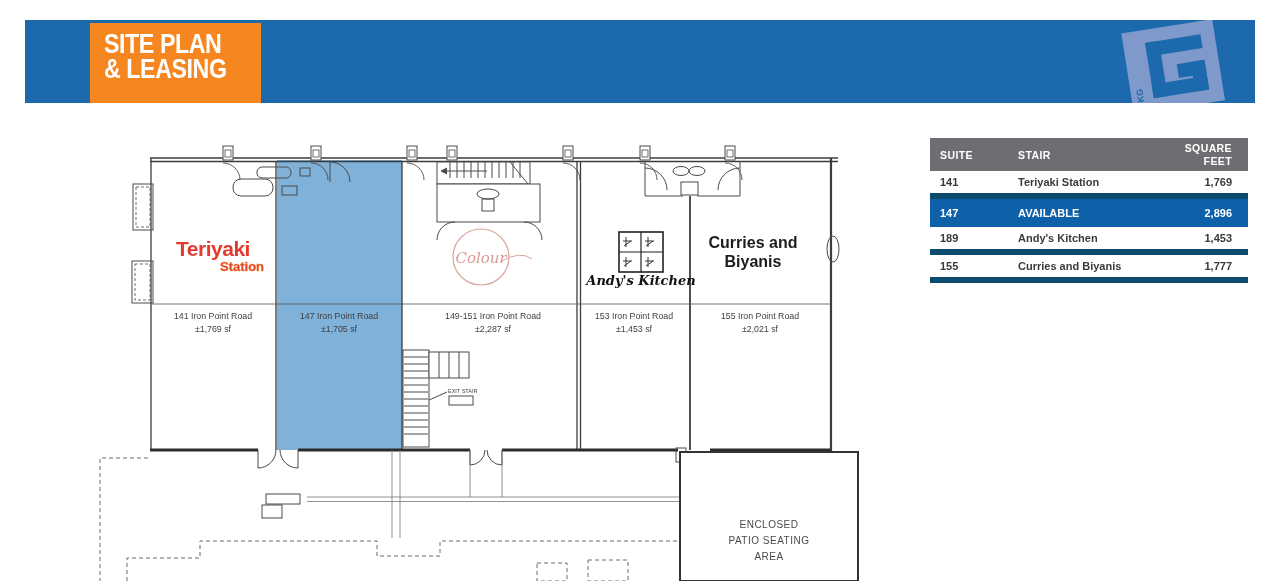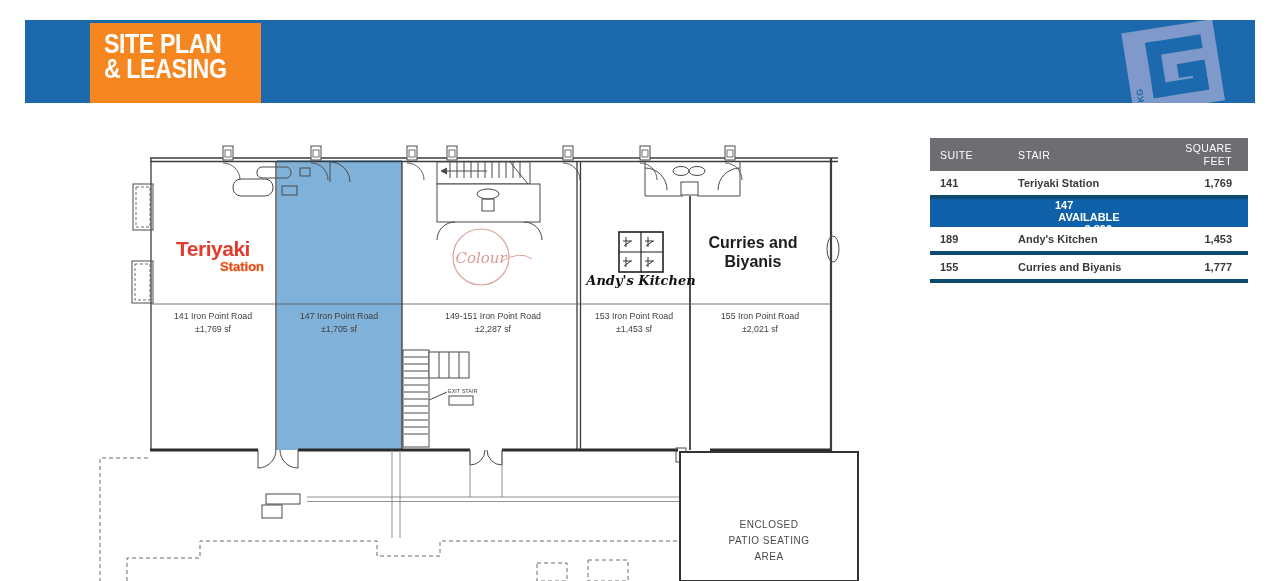--- a/index.html
+++ b/index.html
@@ -27,27 +27,27 @@
   .addr{font-size:8.8px;fill:#3f3f3f;}
   .plan-small{font-size:5.5px;fill:#444;}
   .patio-txt{font-size:10px;fill:#4a4a4a;letter-spacing:.5px;}
   
   .ltable{
     position:absolute;left:930px;top:138px;width:318px;
     font-family:"Liberation Sans",sans-serif;
   }
   .thead{
     display:flex;align-items:center;background:#6D6E71;color:#ffffff;
-    height:33px;font-size:10.5px;font-weight:normal;letter-spacing:.4px;
+    height:33px;font-size:10.5px;font-weight:bold;letter-spacing:.4px;
   }
   .trow{
     display:flex;align-items:center;height:28px;box-sizing:border-box;
-    border-bottom:4px solid #0c4a6e;font-size:11px;color:#3a3a3c;font-weight:bold;
-  }
-  .trow.highlight{background:#0E61A9;color:#ffffff;border-bottom:none;flex-direction:column;}
+    border-bottom:6px solid #0c4a6e;font-size:11px;color:#3a3a3c;font-weight:bold;
+  }
+  .trow.highlight{background:#0E61A9;color:#ffffff;border-bottom:none;}
   .col-suite{width:88px;padding-left:10px;box-sizing:border-box;}
   .col-tenant{flex:1;}
   .col-sqft{width:62px;text-align:right;padding-right:16px;line-height:1.15;}
 </style>
 </head>
 <body>
 
 <div class="banner">
   <div class="banner-accent">
     <div class="banner-title">

